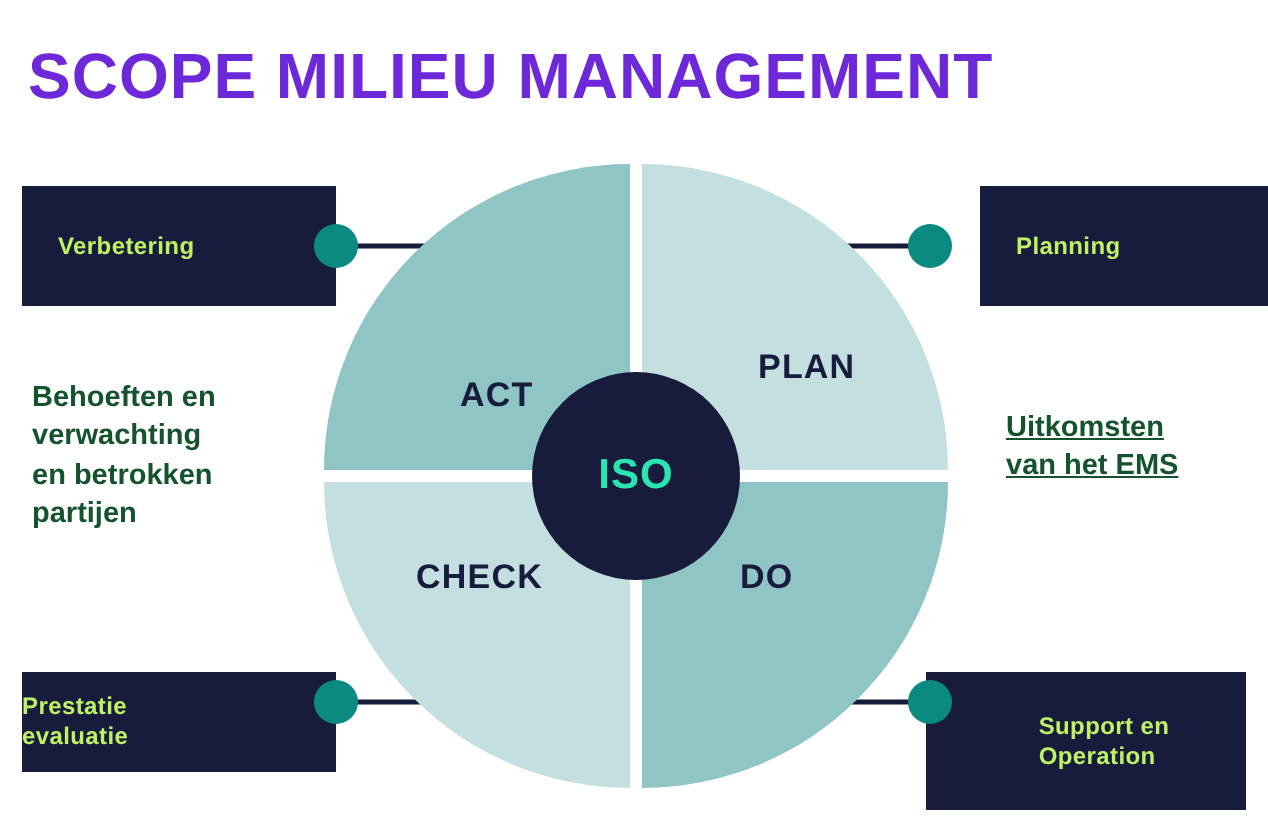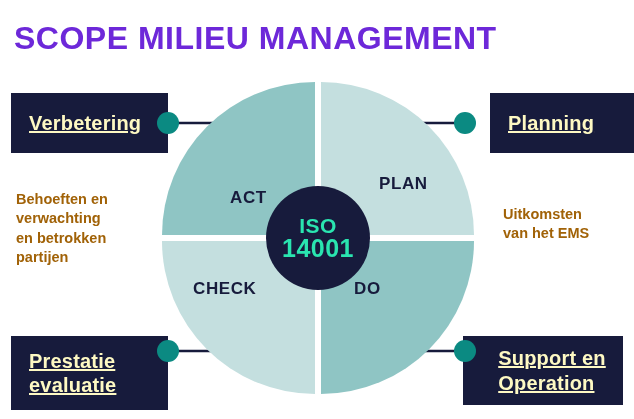--- a/index.html
+++ b/index.html
@@ -67,22 +67,22 @@
   .quad-label {
     position: absolute;
     font-size: 17px;
     font-weight: bold;
     letter-spacing: 0.6px;
     color: #171b3c;
     white-space: nowrap;
   }
   .lbl-act   { left: 68px;  top: 106px; }
   .lbl-plan  { left: 188px; top: 92px; margin-left: 29px; }
-  .lbl-check { left: 31px;  top: 197px; }
-  .lbl-do    { left: 192px; top: 197px; }
+  .lbl-check { left: 46px;  top: 197px; }
+  .lbl-do    { left: 208px; top: 197px; }
 
   
   .hub {
     position: absolute;
     left: 50%;
     top: 50%;
     width: 104px;
     height: 104px;
     margin-left: -52px;
     margin-top: -52px;
@@ -104,31 +104,30 @@
 
   
   .box {
     position: absolute;
     background: #171b3c;
     display: flex;
     align-items: center;
     box-sizing: border-box;
   }
   .box-label {
-    color: #fef9c3;
-    font-size: 20px;
+    color: #bef264;
+    font-size: 12px;
     font-weight: bold;
     letter-spacing: 0.2px;
     line-height: 1.22;
     white-space: pre-line;
-    text-decoration: underline;
   }
   .box-verbetering { left: 11px;  top: 93px;  width: 157px; height: 60px; padding-left: 18px; }
   .box-planning    { left: 490px; top: 93px;  width: 160px; height: 60px; padding-left: 18px; }
-  .box-prestatie   { left: 11px;  top: 336px; width: 157px; height: 74px; padding-left: 18px; }
+  .box-prestatie   { left: 11px;  top: 336px; width: 157px; height: 50px; }
   .box-support     { left: 463px; top: 336px; width: 160px; height: 69px; padding-left: 18px; justify-content: center; }
 
   
   .dot {
     position: absolute;
     width: 22px;
     height: 22px;
     border-radius: 50%;
     background: #0b8a82;
   }
@@ -144,26 +143,26 @@
     width: 634px;
     height: 419px;
     pointer-events: none;
   }
 
   
   .caption {
     position: absolute;
     font-size: 14.5px;
     font-weight: bold;
-    color: #a16207;
+    color: #14532d;
     line-height: 1.33;
     white-space: pre-line;
   }
   .caption-left  { left: 16px;  top: 190px; }
-  .caption-right { left: 503px; top: 205px; }
+  .caption-right { left: 503px; top: 205px; text-decoration: underline; }
 </style>
 </head>
 <body>
 
 <div class="title">SCOPE MILIEU MANAGEMENT</div>
 
 <svg class="lines" viewBox="0 0 634 419" width="634" height="419" aria-hidden="true">
 
   <polyline points="168,123 213,123 213,175" fill="none" stroke="#171b3c" stroke-width="2.5"></polyline>
 
@@ -181,21 +180,20 @@
   <div class="quad quad-check"></div>
   <div class="quad quad-do"></div>
 
   <div class="quad-label lbl-act">ACT</div>
   <div class="quad-label lbl-plan">PLAN</div>
   <div class="quad-label lbl-check">CHECK</div>
   <div class="quad-label lbl-do">DO</div>
 
   <div class="hub">
     <div class="hub-line hub-iso">ISO</div>
-    <div class="hub-line hub-num">14001</div>
   </div>
 </div>
 
 <div class="box box-verbetering">
   <span class="box-label">Verbetering</span>
 </div>
 
 <div class="box box-planning">
   <span class="box-label">Planning</span>
 </div>

